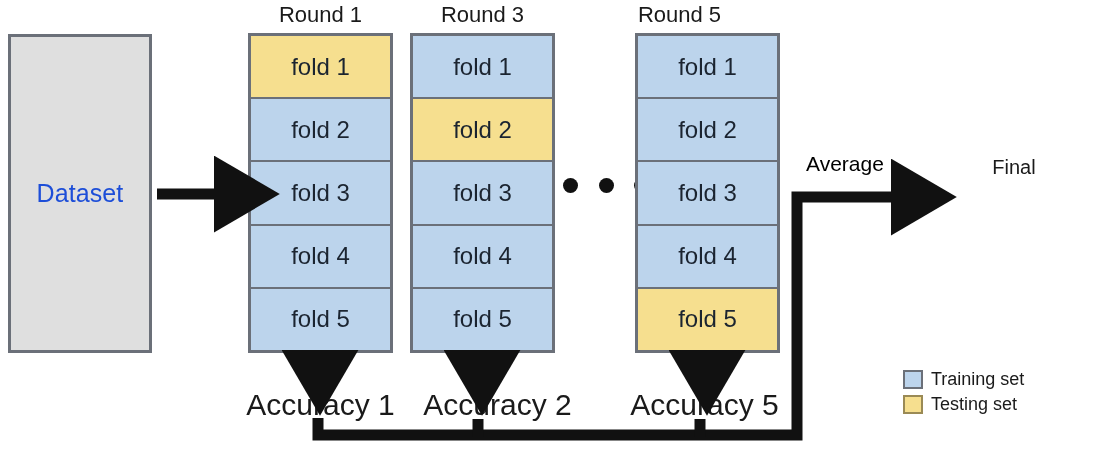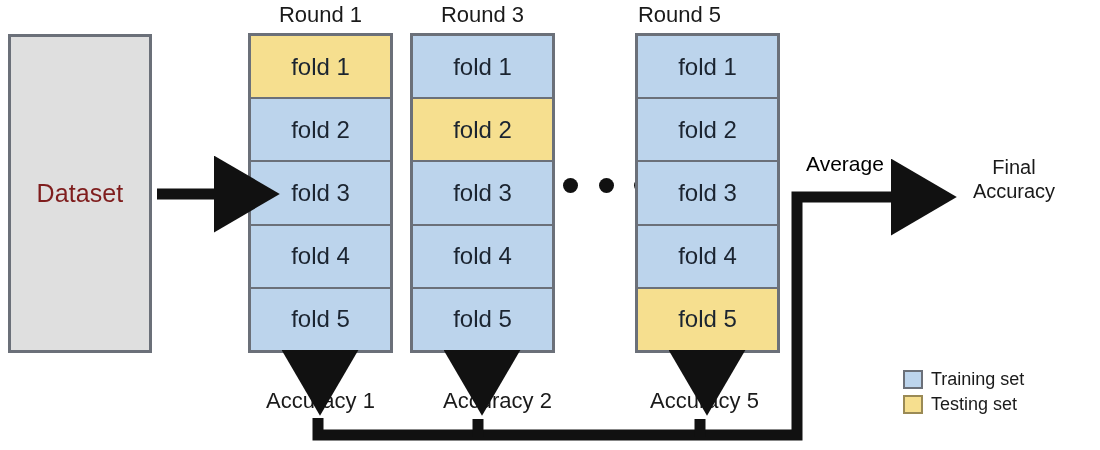--- a/index.html
+++ b/index.html
@@ -29,21 +29,21 @@
     width: 144px; height: 319px;
     background: #dfdfdf;
     border: 3px solid #6b7079;
     box-sizing: border-box;
     display: flex;
     align-items: center;
     justify-content: center;
   }
   .dataset-label {
     font-size: 25px;
-    color: #7f1d1d;
+    color: #1d4ed8;
     letter-spacing: .1px;
   }
 
   
   .round-col {
     position: absolute;
     top: 33px;
     width: 145px;
     height: 320px;
     border: 3px solid #6b7079;
@@ -88,21 +88,21 @@
     border-radius: 50%;
     background: #111111;
   }
 
   
   .accuracy-label {
     position: absolute;
     top: 388px;
     width: 185px;
     text-align: center;
-    font-size: 22px;
+    font-size: 30px;
     color: #1a1a1a;
   }
 
   
   .average-label {
     position: absolute;
     left: 806px; top: 152px;
     font-size: 21px;
     color: #000000;
   }
@@ -193,21 +193,20 @@
   </div>
 
   <div class="accuracy-label" style="left:228px;">Accuracy 1</div>
   <div class="accuracy-label" style="left:405px;">Accuracy 2</div>
   <div class="accuracy-label" style="left:612px;">Accuracy 5</div>
 
   <div class="average-label">Average</div>
 
   <div class="final-accuracy">
     <div>Final</div>
-    <div>Accuracy</div>
   </div>
 
   <div class="legend">
     <div class="legend-row">
       <span class="legend-swatch train"></span>
       <span class="legend-text">Training set</span>
     </div>
     <div class="legend-row">
       <span class="legend-swatch test"></span>
       <span class="legend-text">Testing set</span>

